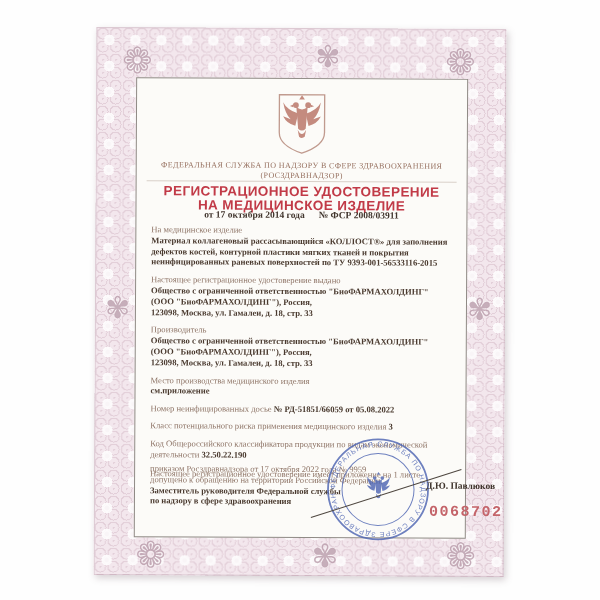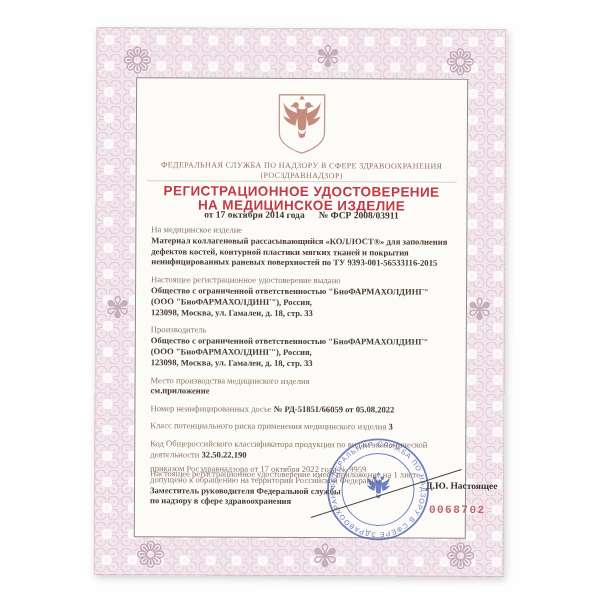--- a/index.html
+++ b/index.html
@@ -71,21 +71,21 @@
     font-size:8.6px;line-height:10.8px;color:#8d7365;
   }
   .order .b{font-weight:bold;color:#4a3a2f;}
   .sig-name{
     position:absolute;left:332px;top:452px;width:120px;
     font-size:9.5px;font-weight:bold;color:#3e332b;
   }
   .serial{
     position:absolute;left:335px;top:475px;
     font-family:"Liberation Mono",monospace;font-weight:bold;
-    font-size:11px;letter-spacing:1.5px;color:#c4646a;
+    font-size:15px;letter-spacing:1.5px;color:#c4646a;
   }
 
   
   .stamp{position:absolute;left:231px;top:408px;width:106px;height:106px;opacity:.82;}
   .sign-line{
     position:absolute;left:217px;top:489px;width:158px;height:0;
     border-top:1.2px solid #4e463f;
     transform:rotate(-18deg);transform-origin:left center;
   }
 </style>
@@ -205,16 +205,16 @@
           <path d="M24,17 Q30,22 36,17 L34,40 Q30,44 26,40 Z"></path>
           <path d="M26,24 Q14,20 10,12 Q12,24 18,30 Q13,28 10,27 Q14,35 23,37 Z"></path>
           <path d="M34,24 Q46,20 50,12 Q48,24 42,30 Q47,28 50,27 Q46,35 37,37 Z"></path>
           <path d="M25.5,41 Q30,50 34.5,41 L33,48.5 Q30,51 27,48.5 Z"></path>
         </g>
       </svg>
     </div>
 
     <div class="sign-line"></div>
 
-    <div class="sig-name">Д.Ю. Настоящее</div>
+    <div class="sig-name">Д.Ю. Павлюков</div>
     <div class="serial">0068702</div>
   </div>
 </div>
 
 </body></html>

